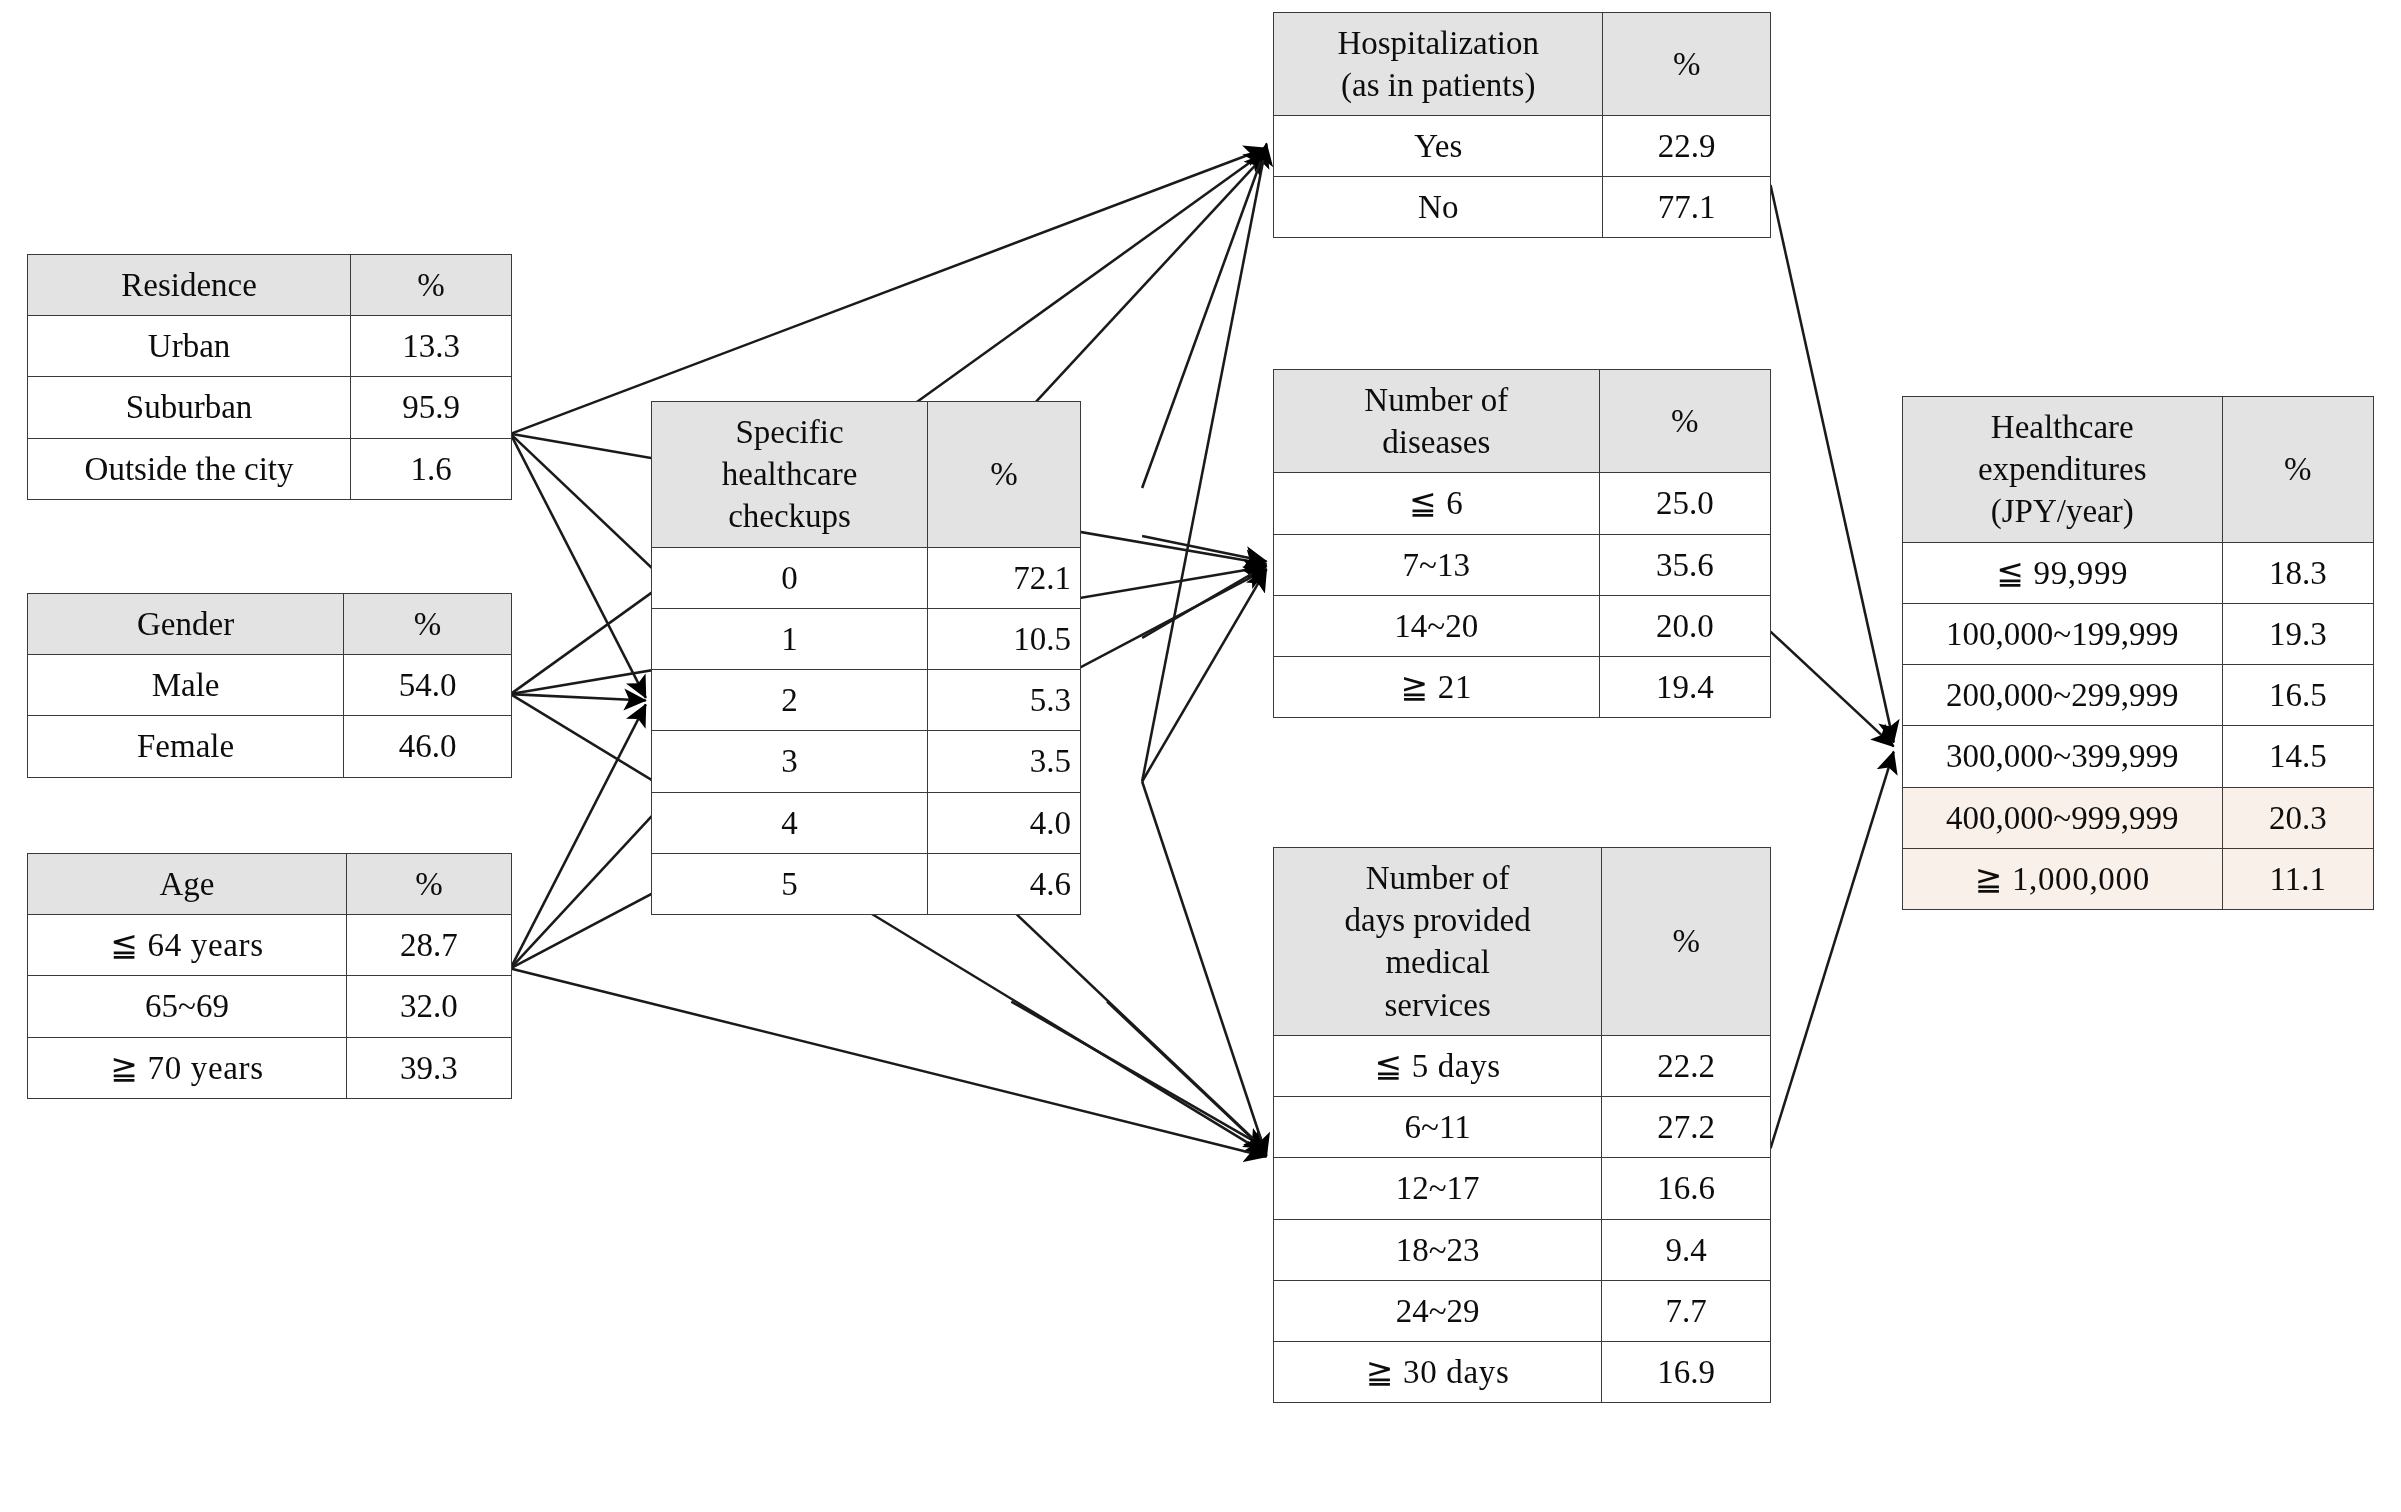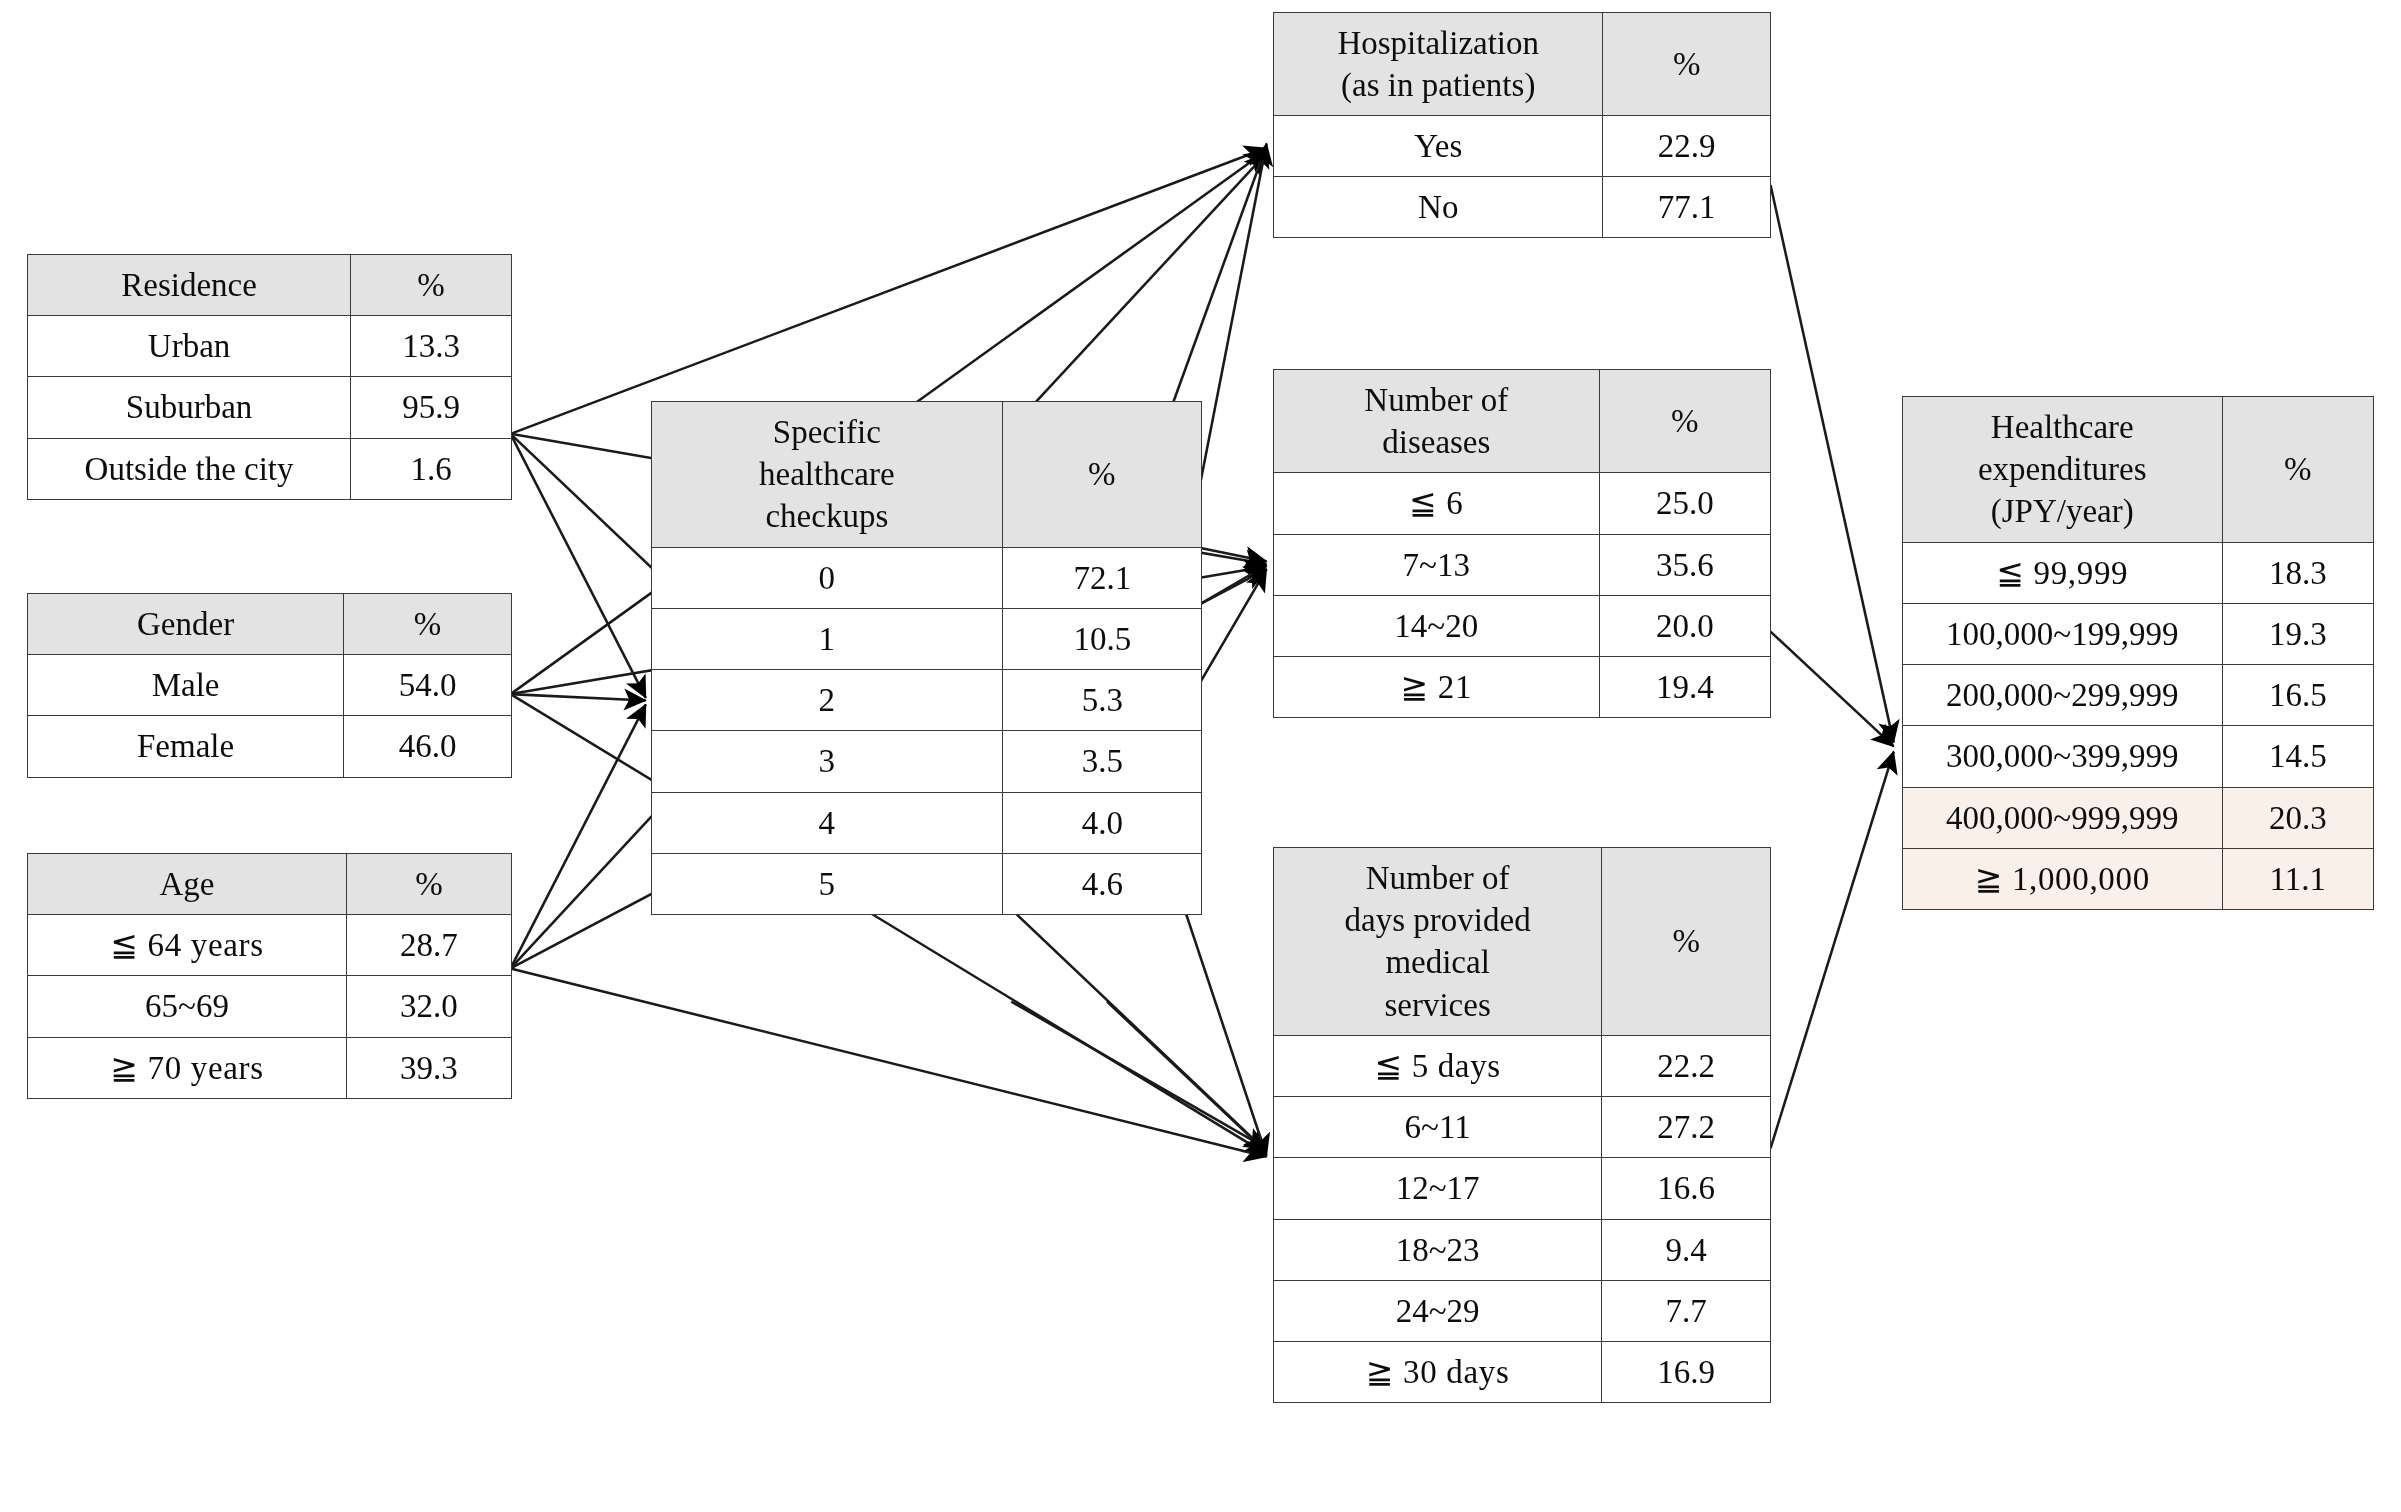--- a/index.html
+++ b/index.html
@@ -35,21 +35,21 @@
     line-height:1.28;
     padding:9px 10.2px;
     background:#ffffff;
     white-space:nowrap;
   }
   .tbl td.hd{
     background:#e3e3e3;
     font-weight:400;
   }
   .tbl td.pct{ }
-  .tbl td.pctR{ text-align:center; padding-right:9px; }
+  .tbl td.pctR{ text-align:right; padding-right:9px; }
   .tbl td.hl{ background:#faf0ea; }
   .cmp{ letter-spacing:.02em; }
 </style>
 </head>
 <body>
 
 <div id="canvas">
 
   <svg id="edges" viewBox="0 0 3763 2370" xmlns="http://www.w3.org/2000/svg">
     <defs>
@@ -141,21 +141,21 @@
       <td>65~69</td>
       <td class="pct">32.0</td>
     </tr>
     <tr>
       <td class="cmp">≧  70 years</td>
       <td class="pct">39.3</td>
     </tr>
   </tbody>
     </table>
 
-  <table class="tbl" style="left:651px; top:401px; width:551px;">
+  <table class="tbl" style="left:651px; top:401px; width:430px;">
     <tbody>
         <tr>
       <td class="hd" style="width:319px;">
         <div>Specific</div>
         <div>healthcare</div>
         <div>checkups</div>
       </td>
       <td class="hd" style="width:172px;">%</td>
     </tr>
     <tr>

